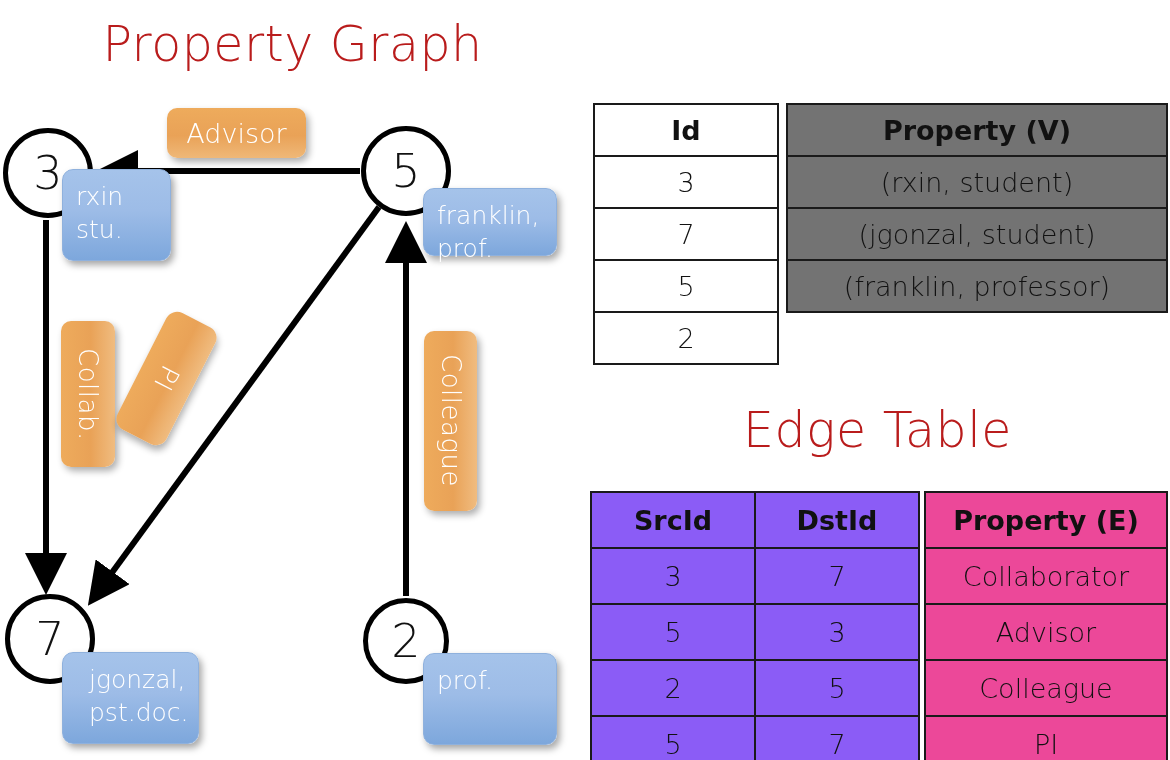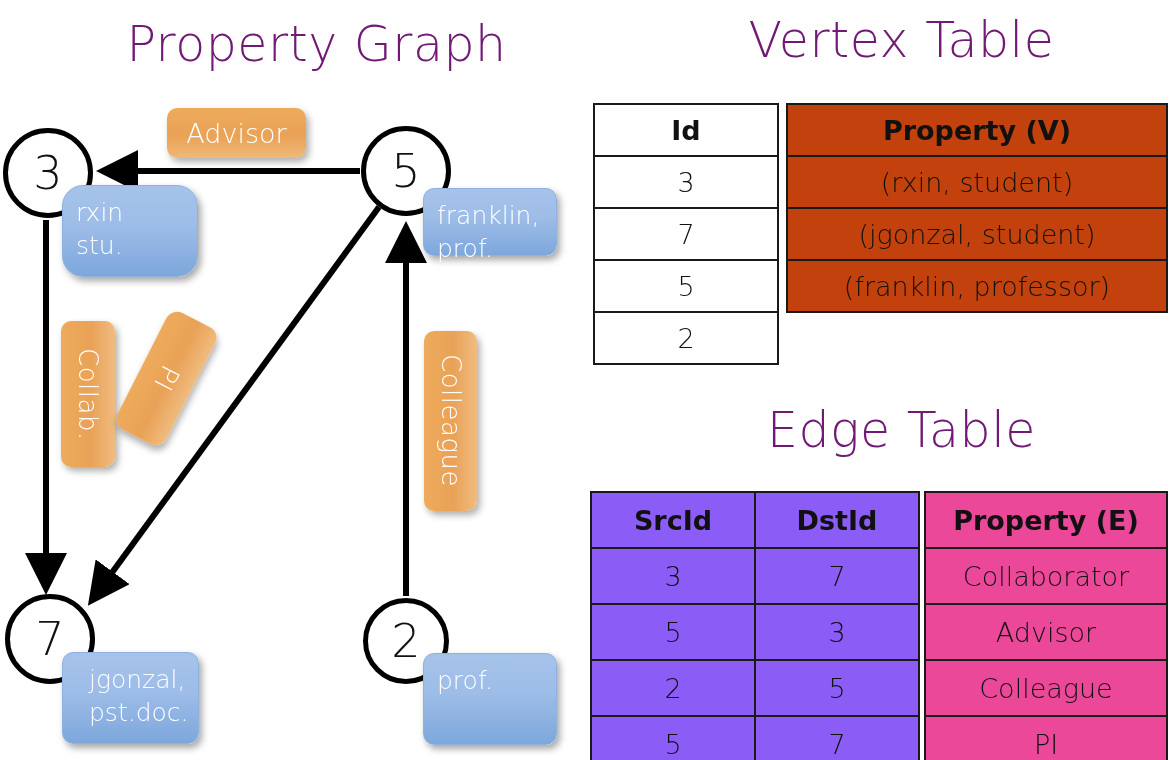--- a/index.html
+++ b/index.html
@@ -8,25 +8,24 @@
     font-family:"Liberation Sans", sans-serif;
     color:#000;
   }
   .root{position:absolute;left:0;top:0;width:1170px;height:760px;}
 
   
   .title{
     position:absolute;
     font-family:"DejaVu Sans", sans-serif;
     font-weight:300;
-    color:#701a75;
+    color:#b91c1c;
     letter-spacing:0.5px;
     white-space:nowrap;
     text-align:center;
-    padding-left:24px;
   }
   #title-property-graph{left:0px;top:14px;width:585px;font-size:49px;line-height:62px;}
   #title-vertex-table{left:585px;top:10px;width:585px;font-size:49px;line-height:62px;}
   #title-edge-table{left:585px;top:400px;width:585px;font-size:49px;line-height:62px;}
 
   
   #graph-panel{position:absolute;left:0;top:0;width:585px;height:760px;}
   #graph-svg{position:absolute;left:0;top:0;width:585px;height:760px;}
 
   .node{
@@ -56,21 +55,21 @@
     border:1px solid #8fb1dd;
     box-shadow:3px 4px 7px rgba(0,0,0,0.35);
     color:#ffffff;
     font-family:"DejaVu Sans", sans-serif;
     font-weight:300;
     font-size:25px;
     line-height:33px;
     padding:10px 0 0 13px;
     z-index:4;
   }
-  #prop-rxin{left:62px;top:185px;width:136px;height:92px;border-radius:21px;}
+  #prop-rxin{left:62px;top:169px;width:109px;height:92px;}
   #prop-franklin{left:423px;top:188px;width:134px;height:68px;}
   #prop-jgonzal{left:62px;top:652px;width:137px;height:92px;padding-left:26px;}
   #prop-istoica{left:423px;top:653px;width:134px;height:92px;}
 
   
   .edgebox{
     position:absolute;
     border-radius:10px;
     box-sizing:border-box;
     background:linear-gradient(to bottom,#efa martins 0%,#e9a council 100%);
@@ -112,37 +111,36 @@
     font-weight:300;
     color:#111;
     padding:0;
   }
   .tbl th{font-weight:bold;}
 
   
   #vertex-id-table{left:593px;top:103px;width:186px;}
   #vertex-prop-table{left:786px;top:103px;width:382px;}
   #vertex-id-table td,#vertex-id-table th{height:50px;font-size:27px;background:#fff;border-radius:22px;}
-  #vertex-prop-table td,#vertex-prop-table th{height:50px;font-size:27px;background:#c2410c;}
+  #vertex-prop-table td,#vertex-prop-table th{height:50px;font-size:27px;background:#737373;}
 
   
   #edge-src-table{left:590px;top:491px;width:330px;}
   #edge-prop-table{left:924px;top:491px;width:244px;}
   #edge-src-table td,#edge-src-table th{height:54px;font-size:27px;background:#8b5cf6;width:165px;}
   #edge-prop-table td,#edge-prop-table th{height:54px;font-size:27px;background:#ec4899;}
 
   .hdr{font-weight:bold !important;}
 </style>
 </head>
 <body>
 
 <div class="root">
 
   <div class="title" id="title-property-graph">Property Graph</div>
-  <div class="title" id="title-vertex-table">Vertex Table</div>
   <div class="title" id="title-edge-table">Edge Table</div>
 
   <div id="graph-panel">
 
     <svg id="graph-svg" viewBox="0 0 585 760">
       <defs>
         <marker id="arrow" viewBox="0 0 12 12" refX="10" refY="6" markerWidth="7" markerHeight="7" orient="auto-start-reverse">
           <path d="M 0 0 L 12 6 L 0 12 z" fill="#000"></path>
         </marker>
       </defs>

